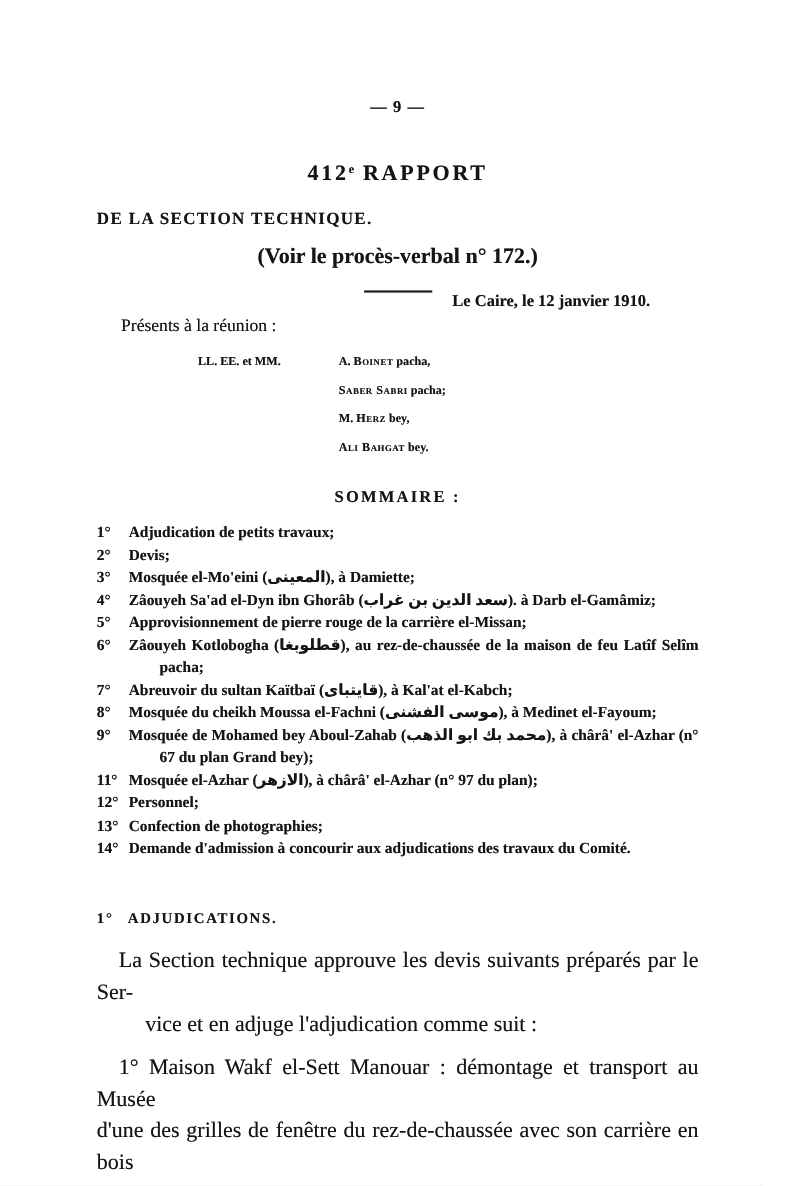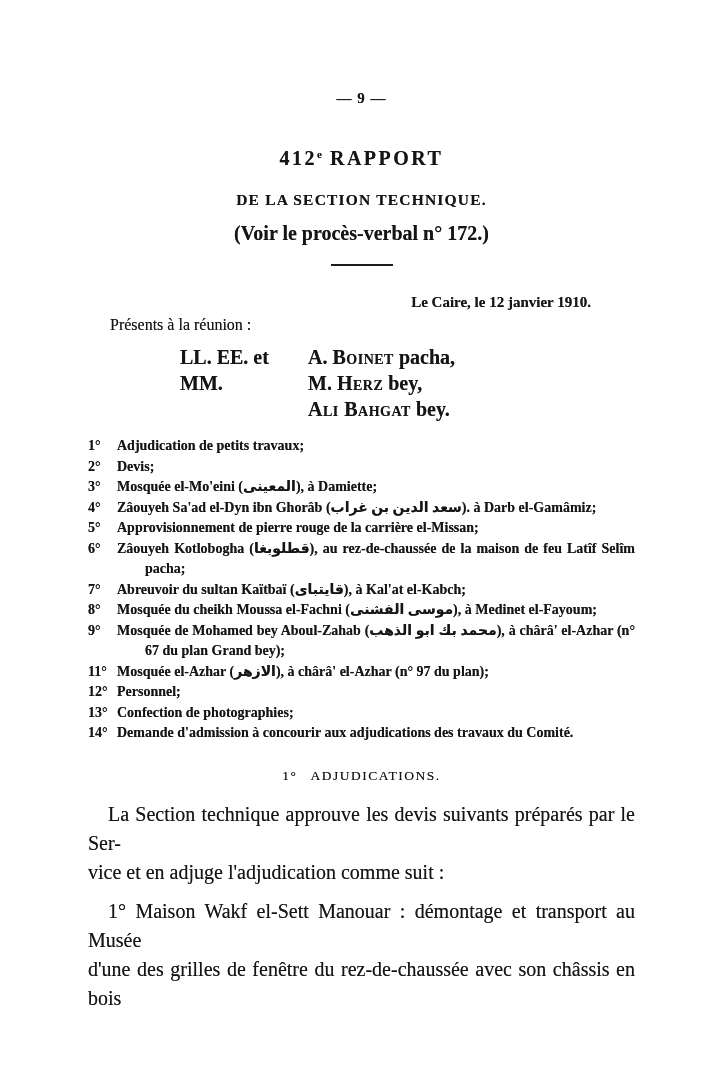--- a/index.html
+++ b/index.html
@@ -28,55 +28,54 @@
     text-align: center;
     font-size: 20px;
     font-weight: bold;
     letter-spacing: 2.5px;
     font-family: Liberation Serif, serif;
   }
   .title sup { font-size: 11px; vertical-align: 7px; letter-spacing: 0; }
   .title .title-word { margin-left: 8px; }
   .subtitle {
     margin-top: 21px;
-    text-align: center;
     font-size: 15.5px;
     font-weight: bold;
     letter-spacing: 1.2px;
   }
   .reference {
     margin-top: 13px;
     text-align: center;
     font-size: 20px;
     font-weight: 600;
   }
   .rule {
     width: 62px;
     height: 2px;
     background: #1c1c1c;
     margin: 19px auto 0 auto;
   }
   .dateline {
-    margin-top: 28px;
+    margin-top: 0;
     text-align: right;
     padding-right: 44px;
     font-size: 15px;
     font-weight: 600;
   }
   .presents {
     margin-top: 5px;
     padding-left: 22px;
     font-size: 16px;
     font-weight: 400;
   }
   .attendance-block {
     display: flex;
     margin-top: 10px;
     margin-left: 92px;
-    font-size: 20px;
+    font-size: 11px;
     line-height: 26px;
     font-weight: 600;
   }
   .att-prefix { width: 128px; flex: none; }
   .sc { font-variant: small-caps; letter-spacing: 0.5px; font-family: Liberation Serif, serif; }
   .sommaire-heading {
     margin-top: 24px;
     text-align: center;
     font-size: 15px;
     font-weight: bold;
@@ -90,32 +89,31 @@
   }
   .s-item { display: flex; }
   .s-num { width: 29px; flex: none; }
   .s-text {
     flex: 1;
     padding-left: 28px;
     text-indent: -28px;
     text-align: justify;
   }
   .section-heading {
-    margin-top: 24px;
-    text-align: center;
+    margin-top: 44px;
     font-size: 13.5px;
-    font-weight: normal;
+    font-weight: bold;
     letter-spacing: 1.5px;
   }
   .section-heading .sec-num { margin-right: 13px; }
   .para { font-size: 20px; line-height: 29px; font-weight: 500; }
   .para1 { margin-top: 16px; }
   .para2 { margin-top: 10px; }
   .pline { text-align: justify; text-align-last: justify; }
-  .pline.last-left { text-align-last: left; }
+  .pline.last-left { text-align-last: left; margin-left: 44px; }
   .pline.indent { text-indent: 20px; }
 </style>
 </head>
 <body>
 
 <div class="page">
 
   <div class="pagenum">— 9 —</div>
 
   <h1 class="title"><span>412</span><sup>e</sup><span class="title-word">RAPPORT</span></h1>
@@ -127,25 +125,27 @@
   <div class="rule"></div>
 
   <div class="dateline">Le Caire, le 12 janvier 1910.</div>
 
   <div class="presents">Présents à la réunion :</div>
 
   <div class="attendance-block">
     <span class="att-prefix">LL. EE. et MM.</span>
     <div class="att-names">
         <div class="att-line"><span>A. </span><span class="sc">Boinet</span><span> pacha,</span></div>
+        <div class="att-line"><span></span><span class="sc">Saber Sabri</span><span> pacha;</span></div>
         <div class="att-line"><span>M. </span><span class="sc">Herz</span><span> bey,</span></div>
         <div class="att-line"><span></span><span class="sc">Ali Bahgat</span><span> bey.</span></div>
       </div>
   </div>
 
+  <div class="sommaire-heading">SOMMAIRE :</div>
 
   <div class="sommaire-list">
       <div class="s-item">
         <span class="s-num">1°</span>
         <span class="s-text">Adjudication de petits travaux;</span>
       </div>
       <div class="s-item">
         <span class="s-num">2°</span>
         <span class="s-text">Devis;</span>
       </div>
@@ -199,16 +199,16 @@
     <span class="sec-num">1°</span><span>ADJUDICATIONS.</span>
   </div>
 
   <div class="para para1">
       <div class="pline indent">La Section technique approuve les devis suivants préparés par le Ser-</div>
       <div class="pline last-left">vice et en adjuge l'adjudication comme suit :</div>
     </div>
 
   <div class="para para2">
       <div class="pline indent">1° Maison Wakf el-Sett Manouar : démontage et transport au Musée</div>
-      <div class="pline">d'une des grilles de fenêtre du rez-de-chaussée avec son châssis en bois</div>
+      <div class="pline">d'une des grilles de fenêtre du rez-de-chaussée avec son carrière en bois</div>
     </div>
 
 </div>
 
 </body></html>

